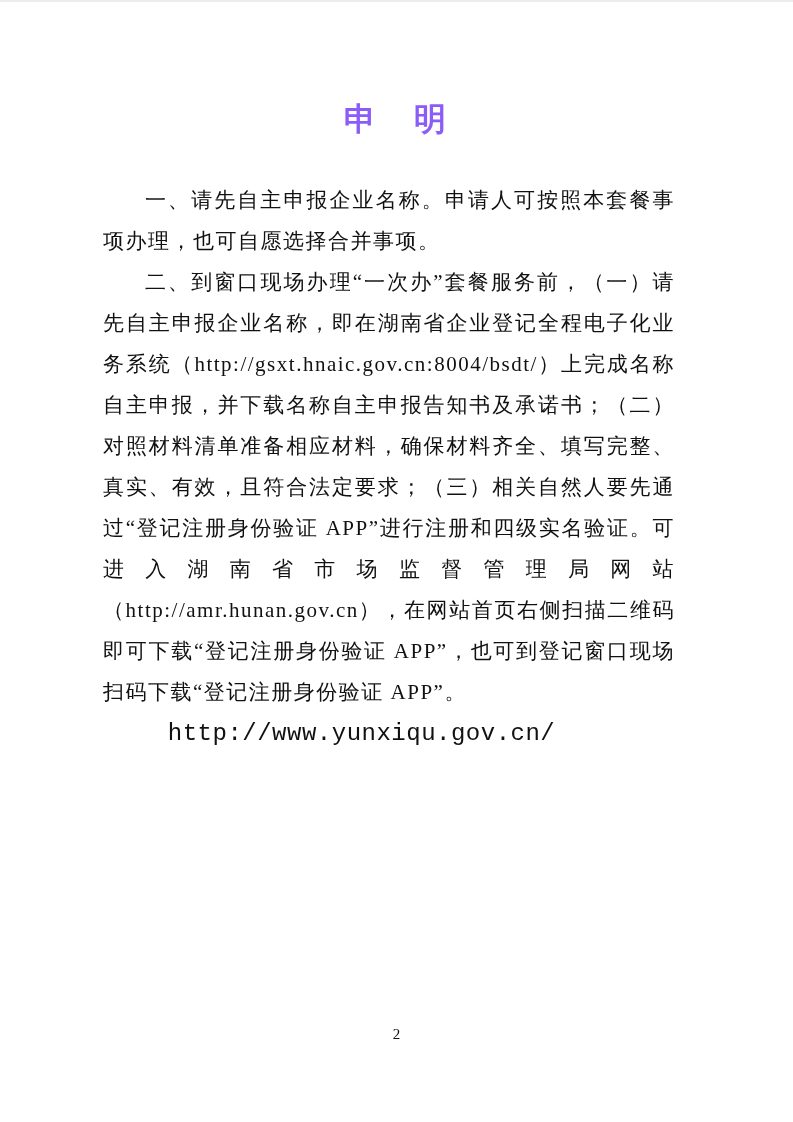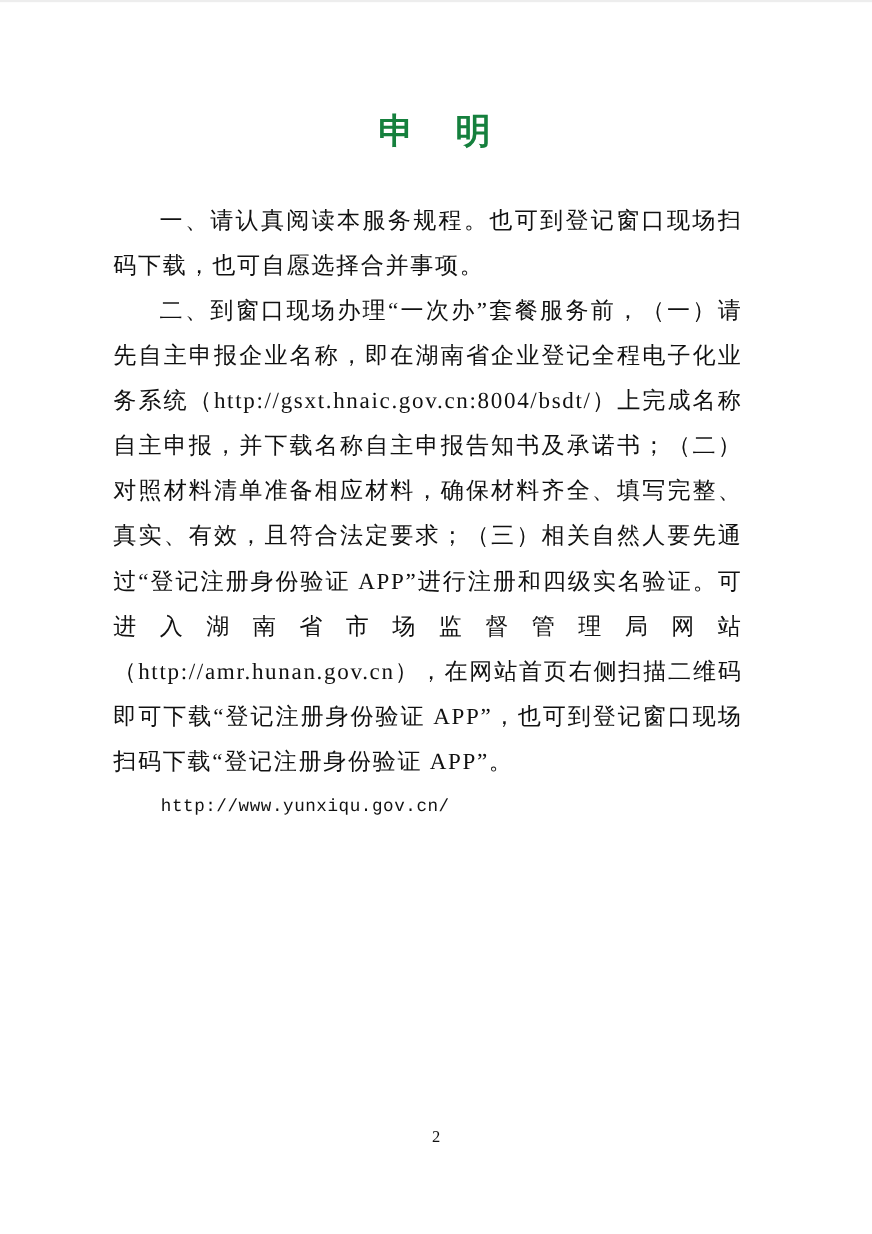--- a/index.html
+++ b/index.html
@@ -19,40 +19,40 @@
     box-sizing: border-box;
   }
   .doc-title {
     margin: 97px 0 0 0;
     padding: 0;
     text-align: center;
     font-size: 32px;
     line-height: 40px;
     font-weight: bold;
     letter-spacing: 3px;
-    color: #15803d;
+    color: #8b5cf6;
     font-family: "Liberation Sans", sans-serif;
   }
   .doc-body {
     margin: 41px 118px 0 103px;
     font-size: 21px;
     line-height: 41px;
     text-align: justify;
     text-justify: inter-ideograph;
     letter-spacing: 1.5px;
     overflow-wrap: break-word;
   }
   .para {
     margin: 0;
     padding: 0;
     text-indent: 2em;
   }
   .url-line {
     font-family: "Liberation Mono", monospace;
-    font-size: 16px;
+    font-size: 24px;
     letter-spacing: 0.5px;
     text-indent: 2.7em;
     text-align: left;
   }
   .page-number {
     position: absolute;
     left: 0;
     right: 0;
     bottom: 80px;
     text-align: center;
@@ -63,20 +63,20 @@
   }
 </style>
 </head>
 <body>
 
 <div class="page">
 
   <h1 class="doc-title">申　明</h1>
 
   <div class="doc-body">
-    <p class="para">一、请认真阅读本服务规程。也可到登记窗口现场扫码下载，也可自愿选择合并事项。</p>
+    <p class="para">一、请先自主申报企业名称。申请人可按照本套餐事项办理，也可自愿选择合并事项。</p>
     <p class="para">二、到窗口现场办理“一次办”套餐服务前，（一）请先自主申报企业名称，即在湖南省企业登记全程电子化业务系统（http://gsxt.hnaic.gov.cn:8004/bsdt/）上完成名称自主申报，并下载名称自主申报告知书及承诺书；（二）对照材料清单准备相应材料，确保材料齐全、填写完整、真实、有效，且符合法定要求；（三）相关自然人要先通过“登记注册身份验证 APP”进行注册和四级实名验证。可进入湖南省市场监督管理局网站（http://amr.hunan.gov.cn），在网站首页右侧扫描二维码即可下载“登记注册身份验证 APP”，也可到登记窗口现场扫码下载“登记注册身份验证 APP”。</p>
     <p class="para url-line">http://www.yunxiqu.gov.cn/</p>
   </div>
 
   <div class="page-number">2</div>
 
 </div>
 
 </body></html>

